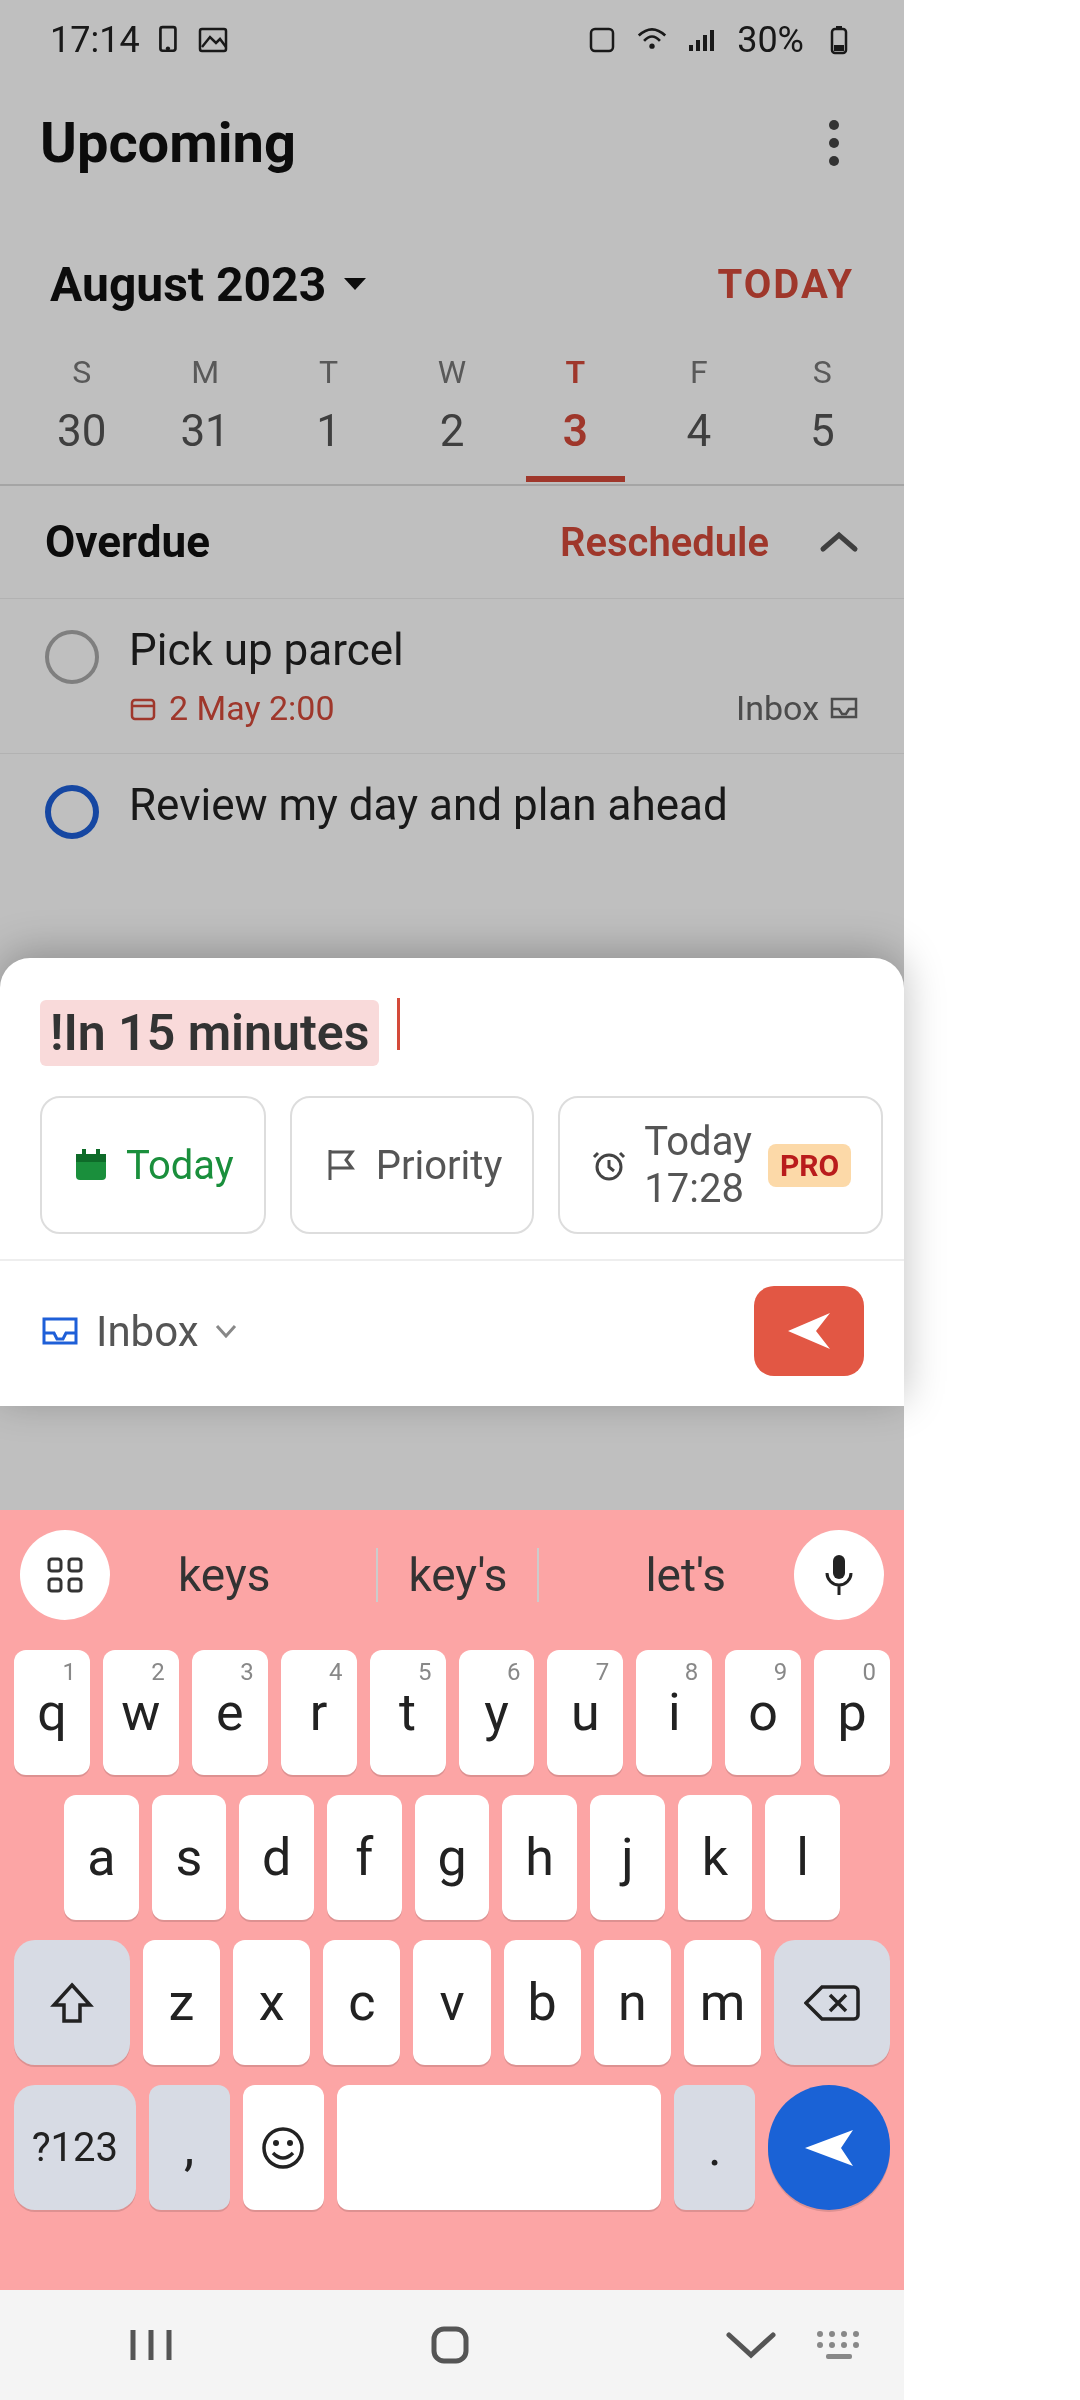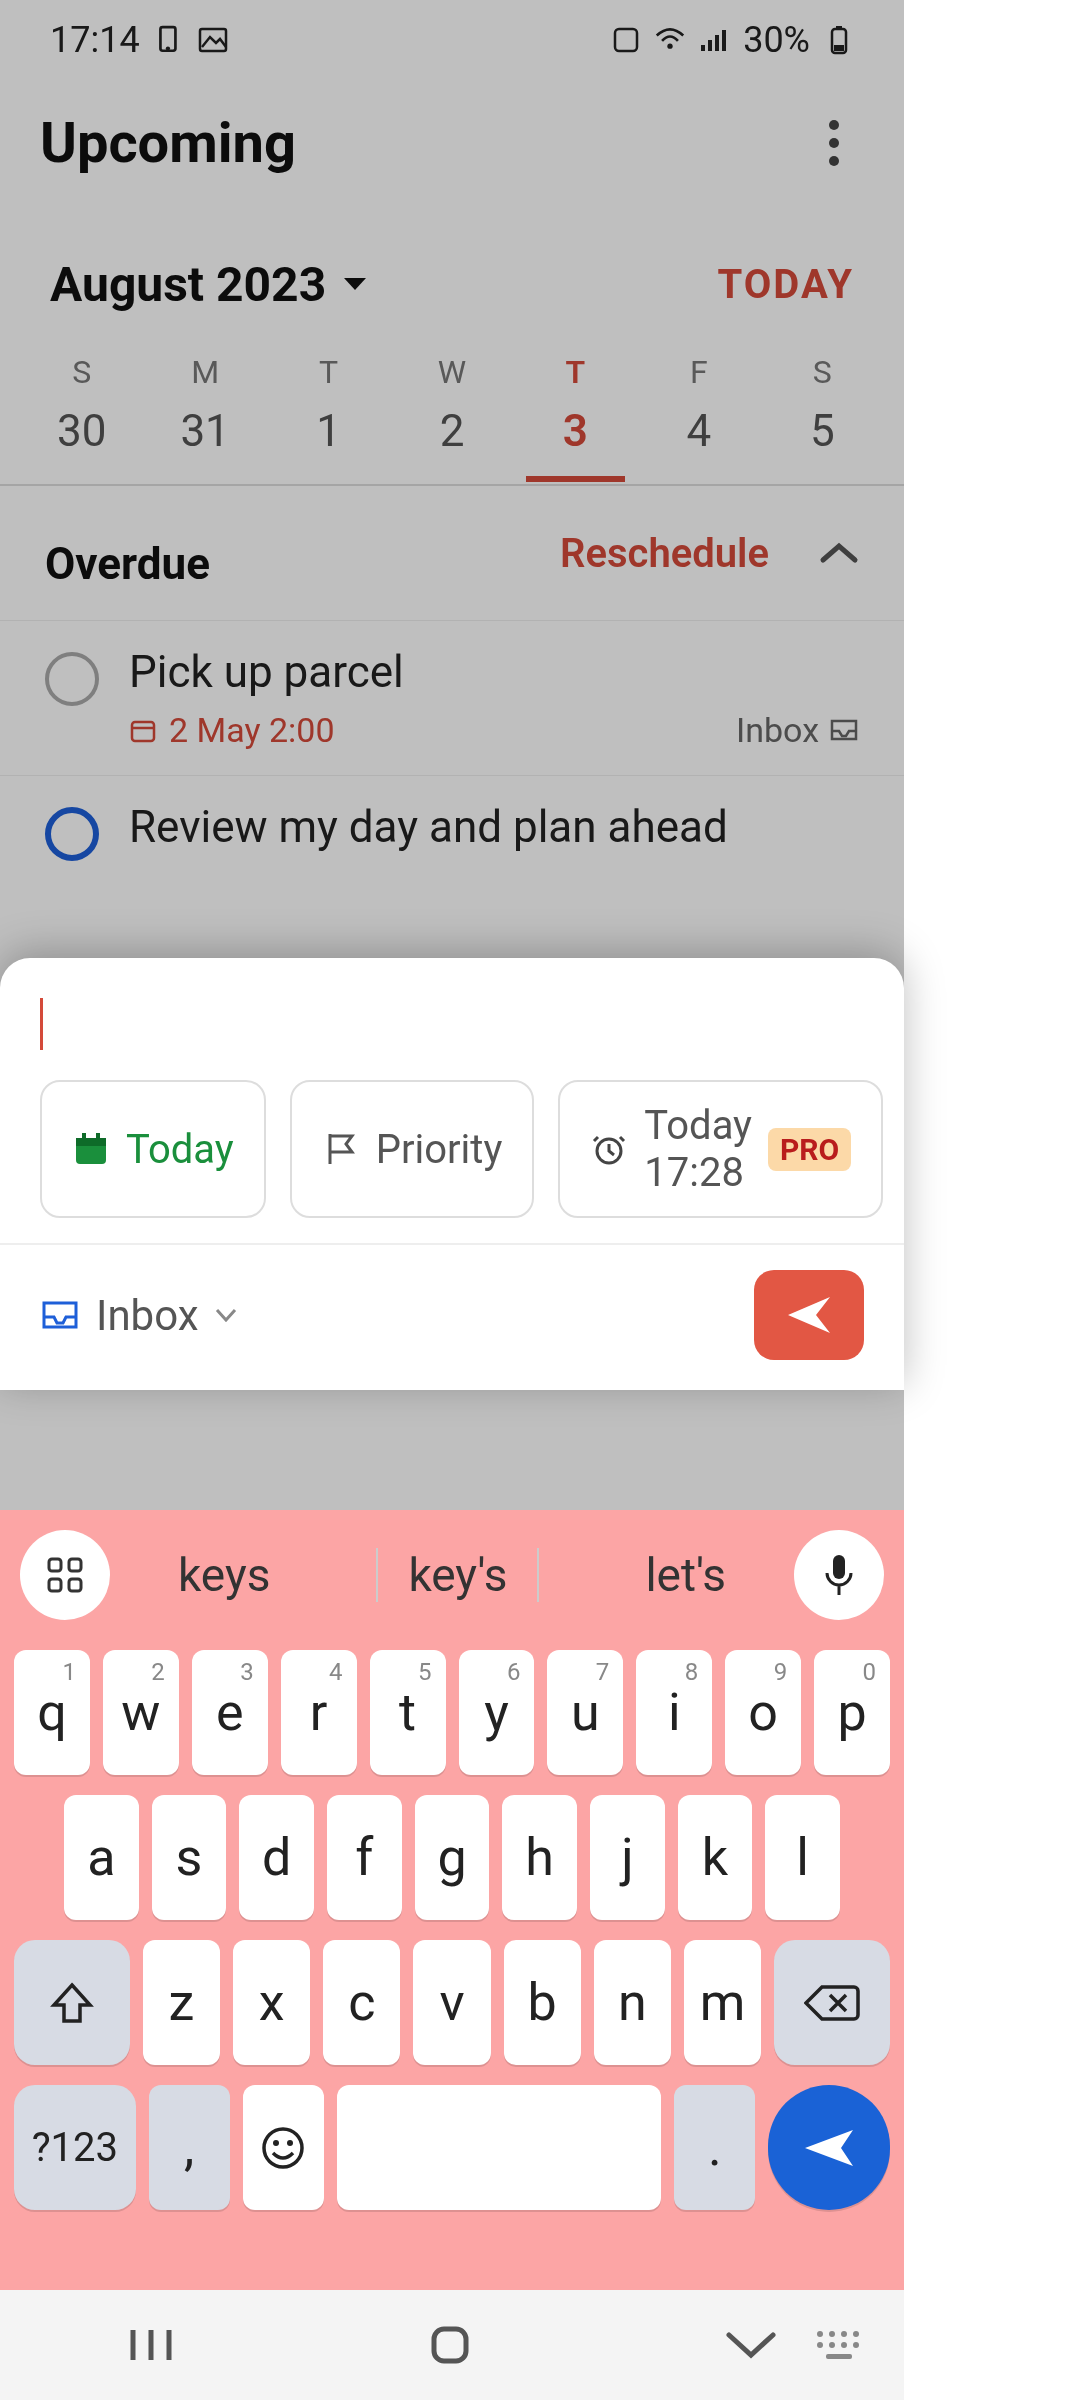--- a/index.html
+++ b/index.html
@@ -6,21 +6,21 @@
   html, body { width: 1080px; height: 2400px; overflow: hidden; background: #fff; }
   .screen { position: relative; width: 904px; height: 2400px; }
 
   
   .dim-layer { position: absolute; inset: 0; background: #fff; }
   .dim-overlay { position: absolute; inset: 0; background: rgba(0,0,0,0.25); pointer-events: none; }
 
   
   .status-bar { display: flex; align-items: center; justify-content: space-between; height: 80px; padding: 0 50px; font-size: 36px; color: #222; }
   .status-left { display: flex; align-items: center; gap: 14px; }
-  .status-right { display: flex; align-items: center; gap: 14px; }
+  .status-right { display: flex; align-items: center; gap: 20px; }
   .sb-icon { width: 30px; height: 30px; display: inline-flex; align-items: center; justify-content: center; }
 
   
   .app-header { display: flex; align-items: center; justify-content: space-between; padding: 30px 40px 20px; }
   .app-title { font-size: 56px; font-weight: 700; color: #111; }
   .more-btn { width: 60px; height: 60px; display: flex; align-items: center; justify-content: center; }
 
   
   .month-row { display: flex; align-items: center; justify-content: space-between; padding: 60px 50px 30px; }
   .month-label { font-size: 48px; font-weight: 700; color: #111; display: flex; align-items: center; gap: 16px; }
@@ -30,21 +30,21 @@
   .week-grid { display: grid; grid-template-columns: repeat(7,1fr); padding: 10px 20px 0; }
   .week-col { display: flex; flex-direction: column; align-items: center; gap: 14px; position: relative; padding-bottom: 25px; }
   .wd { font-size: 32px; color: #777; }
   .dn { font-size: 44px; color: #555; }
   .week-col.sel .wd, .week-col.sel .dn { color: #d44a3a; font-weight: 600; }
   .sel-underline { position: absolute; bottom: 0; left: 10%; right: 10%; height: 6px; background: #d44a3a; }
   .week-divider { height: 2px; background: #ddd; margin-top: 2px; }
 
   
   .section-head { display: flex; align-items: center; justify-content: space-between; padding: 30px 45px; }
-  .section-title { font-size: 44px; font-weight: 700; color: #111; margin-top: 22px; }
+  .section-title { font-size: 44px; font-weight: 700; color: #111; }
   .section-actions { display: flex; align-items: center; gap: 50px; }
   .resched { font-size: 40px; font-weight: 600; color: #d44a3a; }
   .collapse-ic { width: 40px; }
 
   .task { display: flex; gap: 30px; padding: 25px 45px; border-top: 1px solid #eee; }
   .check { width: 54px; height: 54px; border: 4px solid #aaa; border-radius: 50%; flex-shrink: 0; margin-top: 6px; }
   .check.blue { border-color: #1e5fd8; border-width: 6px; }
   .task-body { flex: 1; }
   .task-title { font-size: 44px; color: #222; margin-bottom: 12px; }
   .task-meta { display: flex; align-items: center; justify-content: space-between; }
@@ -243,20 +243,21 @@
       <div class="task-title">Review my day and plan ahead</div>
 
     </div>
         </div>
       </div>
   </div>
   <div class="dim-overlay"></div>
 
   <div class="sheet">
     <div class="task-input-line">
+      <span class="nl-chip">!In 15 minutes</span>
         <span class="cursor"></span>
     </div>
 
     <div class="chips-row">
       <div class="chip green">
         <span class="ic">
           <svg width="38" height="38" viewBox="0 0 38 38">
               <rect x="4" y="8" width="30" height="26" rx="4" fill="#1a8f3c"></rect>
               <rect x="4" y="8" width="30" height="8" fill="#0e6b29"></rect>
               <rect x="10" y="3" width="4" height="8" fill="#0e6b29"></rect>

